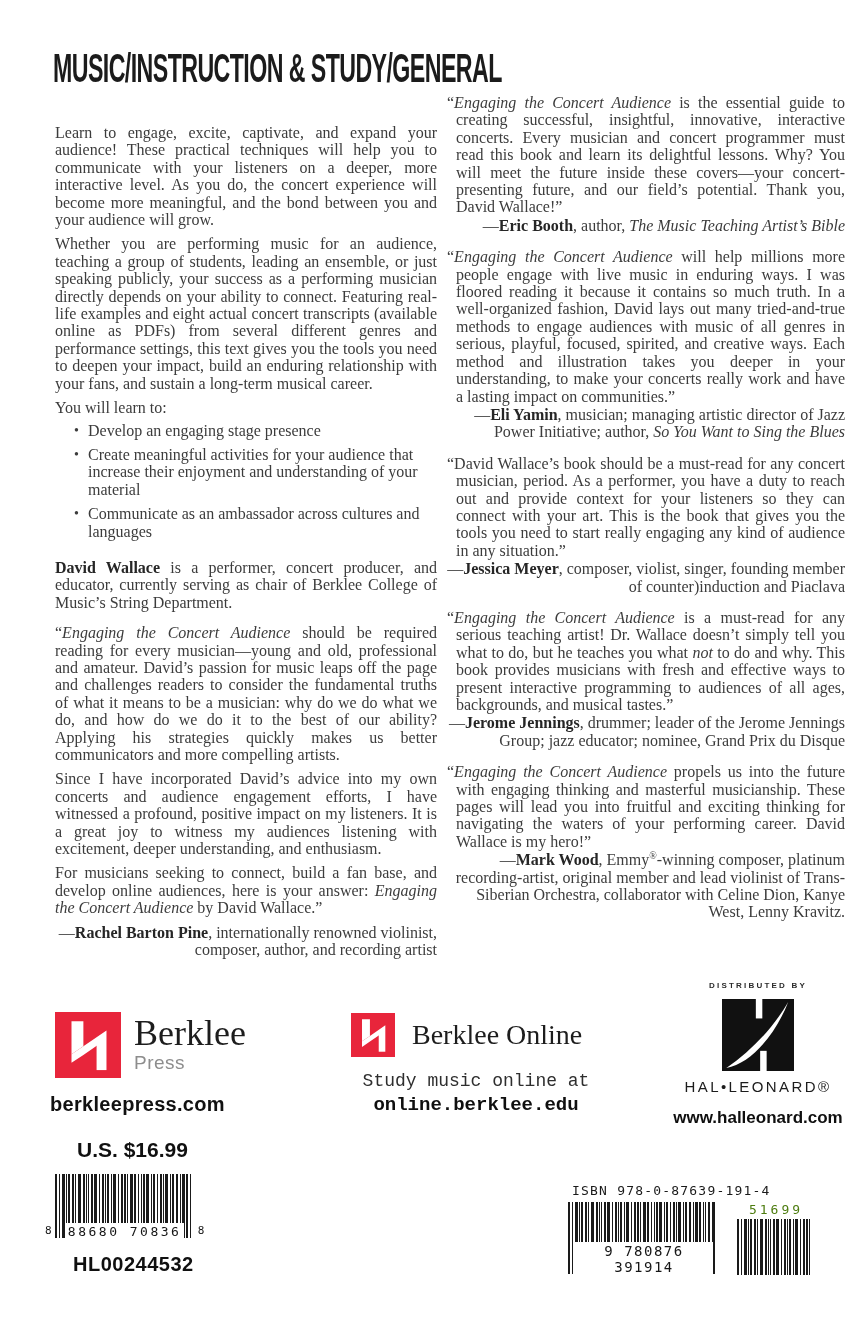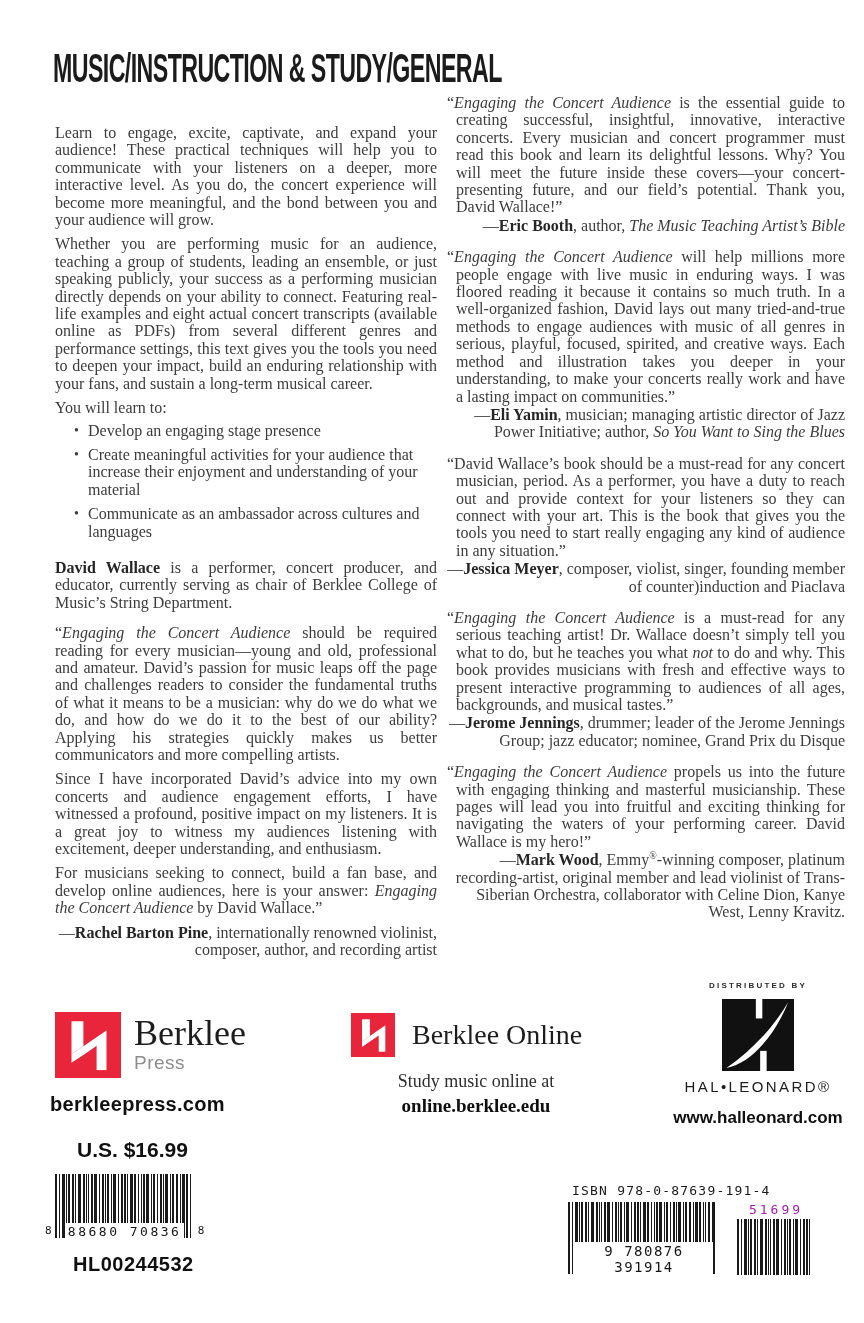--- a/index.html
+++ b/index.html
@@ -51,21 +51,21 @@
   .bp-text{margin-left:13px;padding-top:6px;}
   .bp-name{font-family:"Liberation Serif", serif;font-size:36px;line-height:30px;color:#1d1d1d;}
   .bp-sub{font-family:"Liberation Sans", sans-serif;font-size:19px;color:#8d8d8d;margin-top:4px;letter-spacing:0.5px;}
   .bp-site{position:absolute;left:50px;top:1093px;font-family:"Liberation Sans", sans-serif;
     font-weight:700;font-size:20px;color:#111;letter-spacing:0.3px;}
 
   .bo-block{position:absolute;left:351px;top:1013px;width:250px;}
   .bo-row{display:flex;align-items:center;}
   .bo-logo{width:44px;height:44px;display:block;flex:0 0 auto;}
   .bo-name{margin-left:17px;font-family:"Liberation Serif", serif;font-size:28px;color:#1d1d1d;white-space:nowrap;}
-  .bo-lines{margin-top:14px;text-align:center;font-family:Liberation Serif, serif;}
+  .bo-lines{margin-top:14px;text-align:center;font-family:Liberation Mono, monospace;}
   .bo-line1{font-size:18px;color:#2e2e2e;}
   .bo-line2{font-size:19px;font-weight:700;color:#0f0f0f;margin-top:3px;}
 
   .hl-block{position:absolute;left:660px;top:981px;width:196px;text-align:center;
     font-family:"Liberation Sans", sans-serif;}
   .hl-dist{font-size:8px;font-weight:700;letter-spacing:2.2px;color:#2b2b2b;}
   .hl-logo{width:72px;height:72px;display:block;margin:9px auto 0 auto;}
   .hl-name{margin-top:7px;font-size:15px;letter-spacing:2.4px;color:#1c1c1c;white-space:nowrap;}
   .hl-site{margin-top:13px;font-size:17px;font-weight:700;color:#0f0f0f;}
 
@@ -88,21 +88,21 @@
   .upc-catalog{margin:15px 0 0 28px;font-family:"Liberation Sans", sans-serif;
     font-weight:700;font-size:20px;color:#101010;letter-spacing:0.5px;}
 
   .isbn{position:absolute;left:568px;top:1183px;}
   .isbn-label{font-size:13px;letter-spacing:1.2px;color:#1a1a1a;margin-left:4px;}
   .isbn-row{display:flex;align-items:flex-start;margin-top:4px;}
   .isbn-main{position:relative;width:152px;height:72px;}
   .isbn-main-digits{position:absolute;left:7px;right:7px;bottom:-1px;background:#fff;
     font-size:14px;letter-spacing:1.5px;text-align:center;color:#161616;padding-top:1px;}
   .isbn-addon{margin-left:17px;width:78px;}
-  .isbn-addon-digits{font-size:13px;letter-spacing:3px;text-align:center;color:#a21caf;}
+  .isbn-addon-digits{font-size:13px;letter-spacing:3px;text-align:center;color:#4d7c0f;}
   .isbn-addon .bars{height:56px;margin-top:2px;}
 </style>
 </head>
 <body>
 
 <div class="page">
 
   <div class="cat-header">
     <span>MUSIC/INSTRUCTION &amp; STUDY/GENERAL</span>
   </div>

